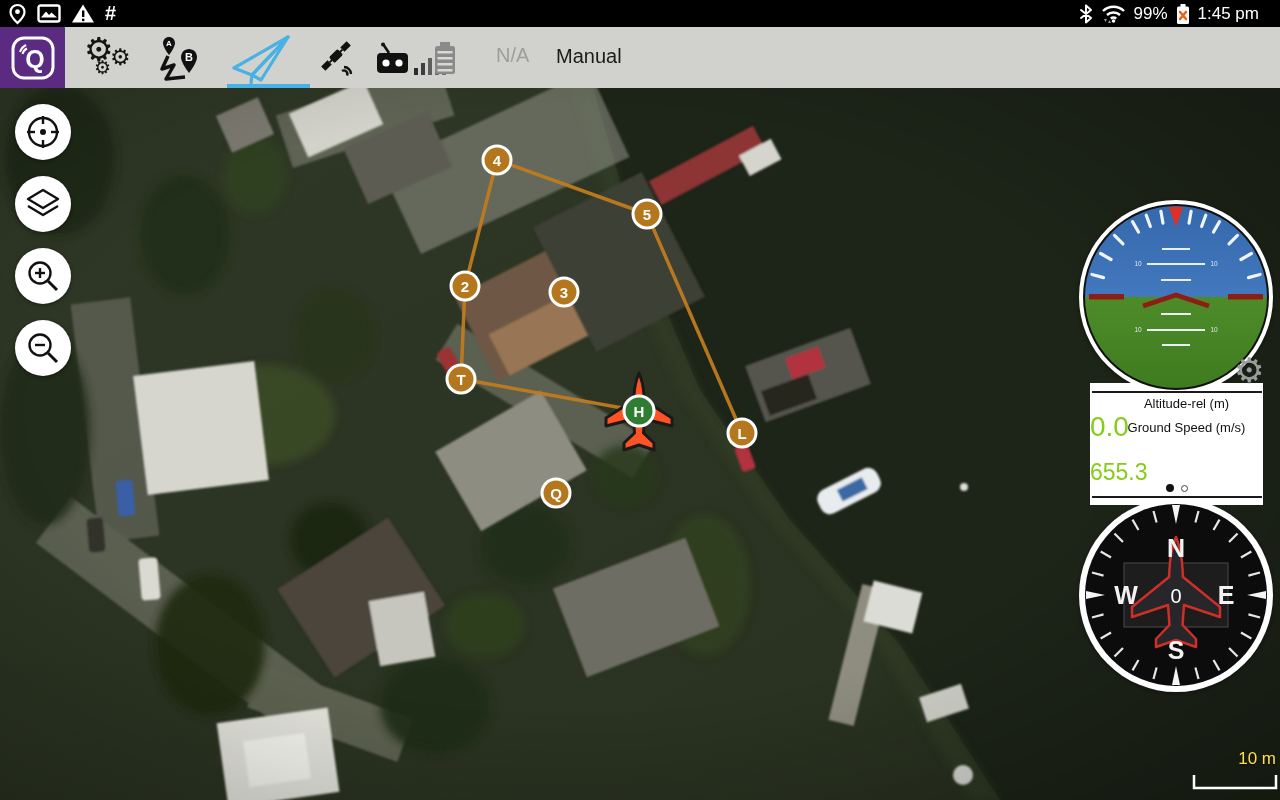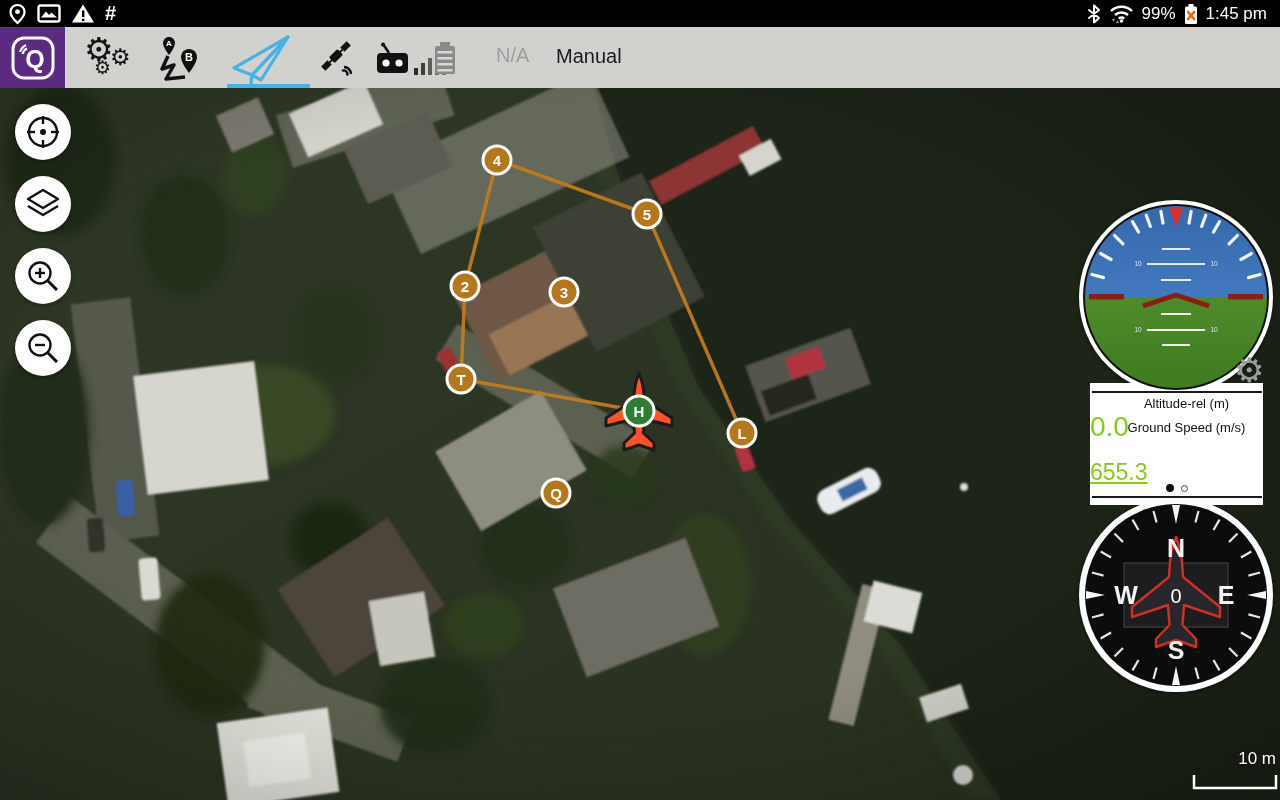--- a/index.html
+++ b/index.html
@@ -4,21 +4,21 @@
 <style>
   * { margin:0; padding:0; box-sizing:border-box; }
   html,body { width:1280px; height:800px; background:#000; }
   body { font-family:"Liberation Sans", sans-serif; }
   #screen { position:relative; width:1280px; height:800px; overflow:hidden; background:#2c3523; }
 
   
   #statusbar { position:absolute; left:0; top:0; width:1280px; height:27px; background:#000;
     display:flex; align-items:center; color:#fff; z-index:50; }
   .sb-left { display:flex; align-items:center; gap:10px; padding-left:8px; }
-  .sb-right { margin-left:auto; display:flex; align-items:center; gap:8px; padding-right:13px; }
+  .sb-right { margin-left:auto; display:flex; align-items:center; gap:8px; padding-right:21px; }
   .sb-text { font-size:17px; color:#fff; }
 
   
   #toolbar { position:absolute; left:0; top:27px; width:1280px; height:61px;
     background:rgba(216,216,213,0.96); z-index:40; }
   #qgc-logo { position:absolute; left:0; top:0; width:65px; height:61px; background:#5b2b82;
     display:flex; align-items:center; justify-content:center; }
   .tb-item { position:absolute; }
   #fly-underline { position:absolute; left:227px; top:57px; width:83px; height:4px; }
   #toolbar-na { position:absolute; left:496px; top:17px; font-size:20px; color:#9e9e9e; }
@@ -55,21 +55,21 @@
 
   
   #arm-btn { position:absolute; left:603px; top:735px; width:75px; height:57px; background:#fff;
     border-radius:13px; display:flex; align-items:center; justify-content:center; z-index:20;
     box-shadow:0 1px 4px rgba(0,0,0,.4); cursor:pointer; }
   #arm-inner { width:60px; height:42px; border:2.5px solid #1f1f1f; display:flex; align-items:center;
     justify-content:center; font-size:21px; color:#333; }
 
   
   #scale-label { position:absolute; left:1176px; top:749px; width:100px; text-align:right; font-size:17px;
-    color:#ffffff; text-shadow:0 1px 2px rgba(0,0,0,.8); z-index:20; }
+    color:#fde047; text-shadow:0 1px 2px rgba(0,0,0,.8); z-index:20; }
   #scale-bar { position:absolute; left:1190px; top:772px; z-index:20; }
 </style>
 </head>
 <body>
 
 <div id="screen">
 
   <svg id="map-bg" viewBox="0 88 1280 712" xmlns="http://www.w3.org/2000/svg">
     <defs>
       <filter id="b1">
@@ -412,21 +412,21 @@
         <path d="M-33,9 L0,-2 L33,9" fill="none" stroke="#8e1d15" stroke-width="5" stroke-linejoin="round"></path>
       </g>
     </g>
   </svg>
   <span id="inst-gear">⚙</span>
 
   <div class="inst-divider" style="top:391px;"></div>
   <div class="inst-label" style="top:396px;">Altitude-rel (m)</div>
   <div class="inst-value" style="top:411px; font-size:28px;">0.0</div>
   <div class="inst-label" style="top:420px;">Ground Speed (m/s)</div>
-  <div class="inst-value" style="top:459px; font-size:23px;text-decoration:underline;">655.3</div>
+  <div class="inst-value" style="top:459px; font-size:23px;">655.3</div>
   <div id="pager">
     <div class="dot active"></div>
     <div class="dot inactive"></div>
   </div>
   <div class="inst-divider" style="top:496px;"></div>
 
   <svg id="compass-svg" width="194" height="194" viewBox="-97 -97 194 194">
     <circle cx="0" cy="0" r="91" fill="#0c0c0c"></circle>
     <g stroke="#e8e8e8" stroke-width="2.2">
       <line x1="0" y1="-87" x2="0" y2="-75" transform="rotate(15)"></line>

